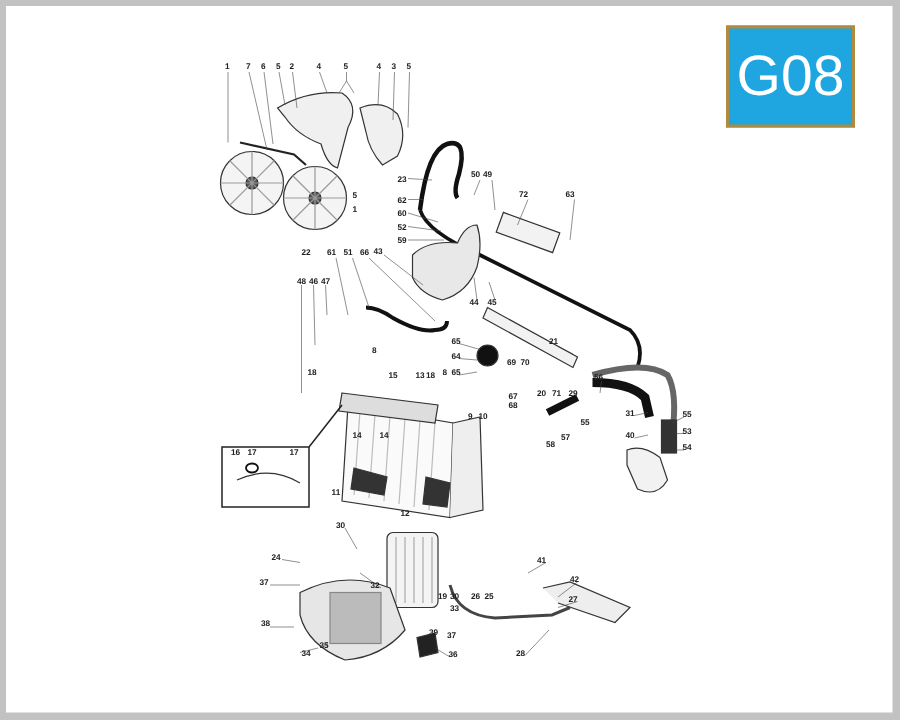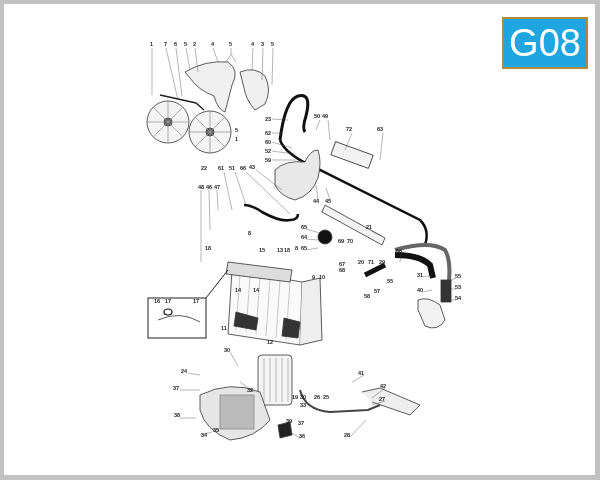--- a/index.html
+++ b/index.html
@@ -1,18 +1,18 @@
 <!DOCTYPE html>
 <html><head>
 <meta charset="utf-8">
 <style>
   html, body { margin:0; padding:0; }
   body { width:600px; height:480px; background:#ffffff; position:relative; overflow:hidden; font-family:"Liberation Sans", sans-serif; }
   .frame { position:absolute; left:0; top:0; width:600px; height:480px; box-sizing:border-box; border:4px solid #c2c2c2; border-right-width:5px; border-bottom-width:5px; background:#fff; }
-  .badge { position:absolute; left:502px; top:17px; width:86px; height:52px; box-sizing:border-box; background:#1fa6e0; border:2px solid #b08a3e; color:#fff; font-size:38px; display:flex; align-items:center; justify-content:center; letter-spacing:0px; }
+  .badge { position:absolute; left:484px; top:17px; width:86px; height:68px; box-sizing:border-box; background:#1fa6e0; border:2px solid #b08a3e; color:#fff; font-size:38px; display:flex; align-items:center; justify-content:center; letter-spacing:0px; }
   svg.diagram { position:absolute; left:0; top:0; }
   .lbl { font-family:"Liberation Sans", sans-serif; font-size:5.5px; font-weight:bold; fill:#222; }
 </style>
 </head>
 <body>
 
 <div class="frame"></div>
 
 <svg class="diagram" width="600" height="480" viewBox="0 0 600 480">
   <g fill="none" stroke="#333" stroke-width="0.8">

